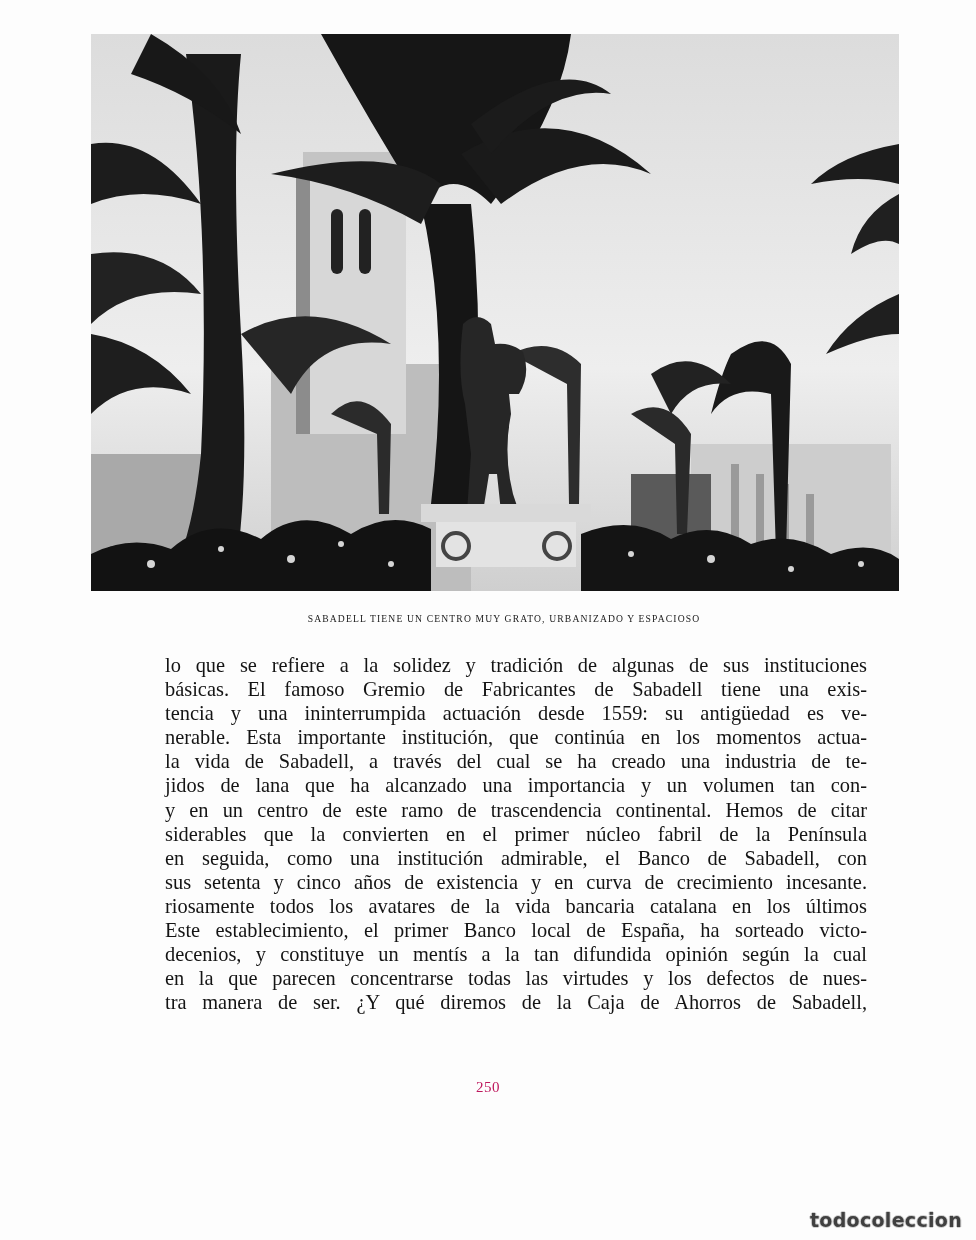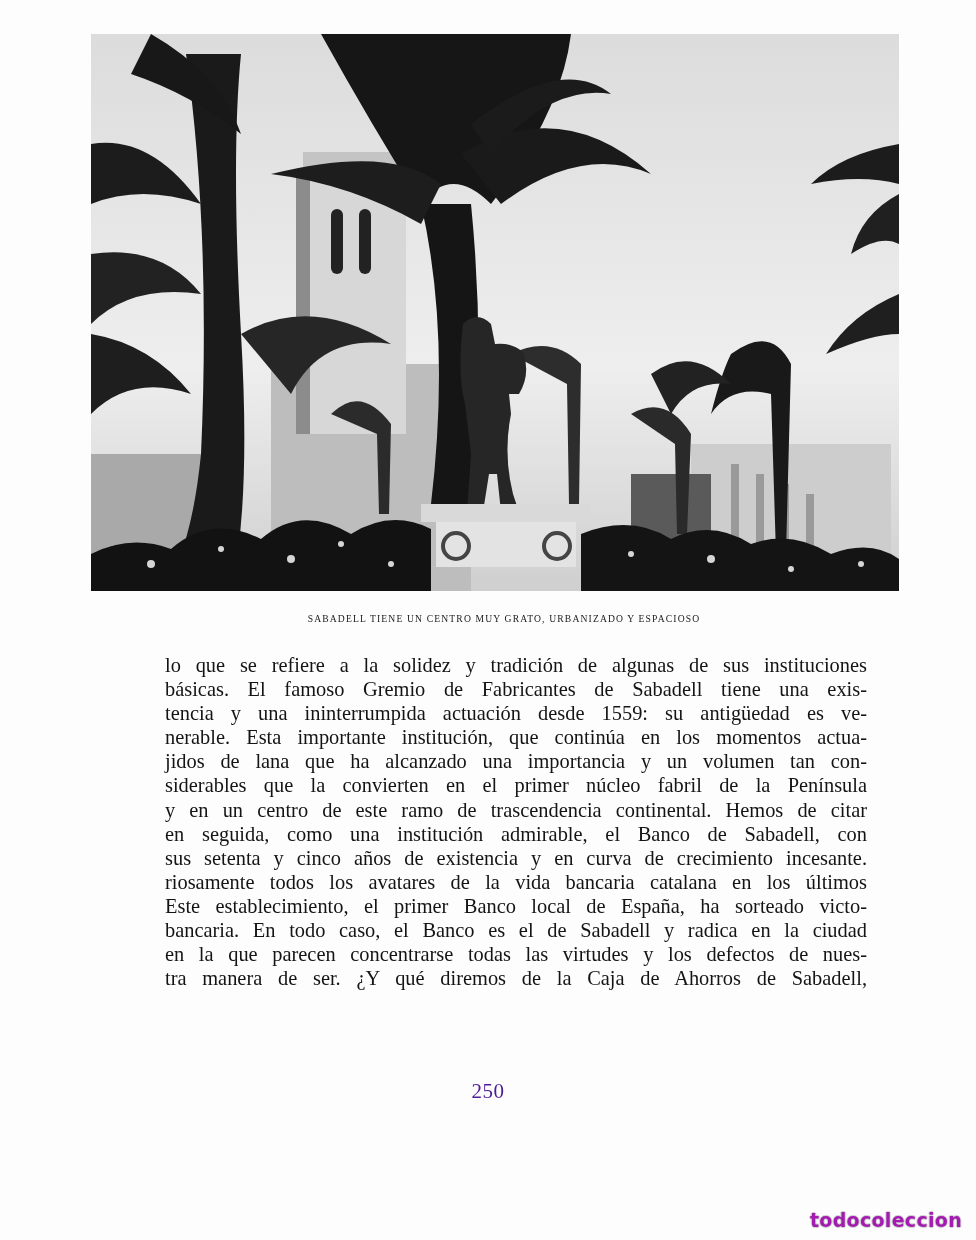--- a/index.html
+++ b/index.html
@@ -67,33 +67,33 @@
       text-align-last: justify;
     }
     .line span { display: inline-block; width: 100%; text-align: justify; text-align-last: justify; }
 
     .page-number {
       position: absolute;
       left: 0;
       width: 976px;
       top: 1079px;
       text-align: center;
-      font-size: 21px;
+      font-size: 15px;
       letter-spacing: 0.5px;
-      color: #4c1d95;
+      color: #be185d;
     }
 
     .watermark {
       position: absolute;
       right: 14px;
       top: 1209px;
       font-family: "DejaVu Sans", sans-serif;
       font-weight: bold;
       font-size: 19px;
-      color: #a21caf;
+      color: #404040;
       letter-spacing: 0.3px;
       text-shadow:
         0 0 1px #c9c9c9,
         1px 0 0 #d2d2d2,
         -1px 0 0 #d2d2d2,
         0 1px 0 #d2d2d2,
         0 -1px 0 #d2d2d2;
     }
   </style>
 </head>
@@ -179,28 +179,29 @@
     </svg>
   </div>
 
   <div class="caption">SABADELL TIENE UN CENTRO MUY GRATO, URBANIZADO Y ESPACIOSO</div>
 
   <div class="body-text">
     <span class="line"><span>lo que se refiere a la solidez y tradición de algunas de sus instituciones</span></span>
     <span class="line"><span>básicas. El famoso Gremio de Fabricantes de Sabadell tiene una exis-</span></span>
     <span class="line"><span>tencia y una ininterrumpida actuación desde 1559: su antigüedad es ve-</span></span>
     <span class="line"><span>nerable. Esta importante institución, que continúa en los momentos actua-</span></span>
+    <span class="line"><span>la vida de Sabadell, a través del cual se ha creado una industria de te-</span></span>
     <span class="line"><span>jidos de lana que ha alcanzado una importancia y un volumen tan con-</span></span>
+    <span class="line"><span>y en un centro de este ramo de trascendencia continental. Hemos de citar</span></span>
     <span class="line"><span>siderables que la convierten en el primer núcleo fabril de la Península</span></span>
-    <span class="line"><span>y en un centro de este ramo de trascendencia continental. Hemos de citar</span></span>
     <span class="line"><span>en seguida, como una institución admirable, el Banco de Sabadell, con</span></span>
     <span class="line"><span>sus setenta y cinco años de existencia y en curva de crecimiento incesante.</span></span>
     <span class="line"><span>riosamente todos los avatares de la vida bancaria catalana en los últimos</span></span>
     <span class="line"><span>Este establecimiento, el primer Banco local de España, ha sorteado victo-</span></span>
-    <span class="line"><span>bancaria. En todo caso, el Banco es el de Sabadell y radica en la ciudad</span></span>
+    <span class="line"><span>decenios, y constituye un mentís a la tan difundida opinión según la cual</span></span>
     <span class="line"><span>en la que parecen concentrarse todas las virtudes y los defectos de nues-</span></span>
     <span class="line last"><span>tra manera de ser. ¿Y qué diremos de la Caja de Ahorros de Sabadell,</span></span>
   </div>
 
   <div class="page-number">250</div>
 
   <div class="watermark">todocoleccion</div>
 </div>
 
 </body></html>

